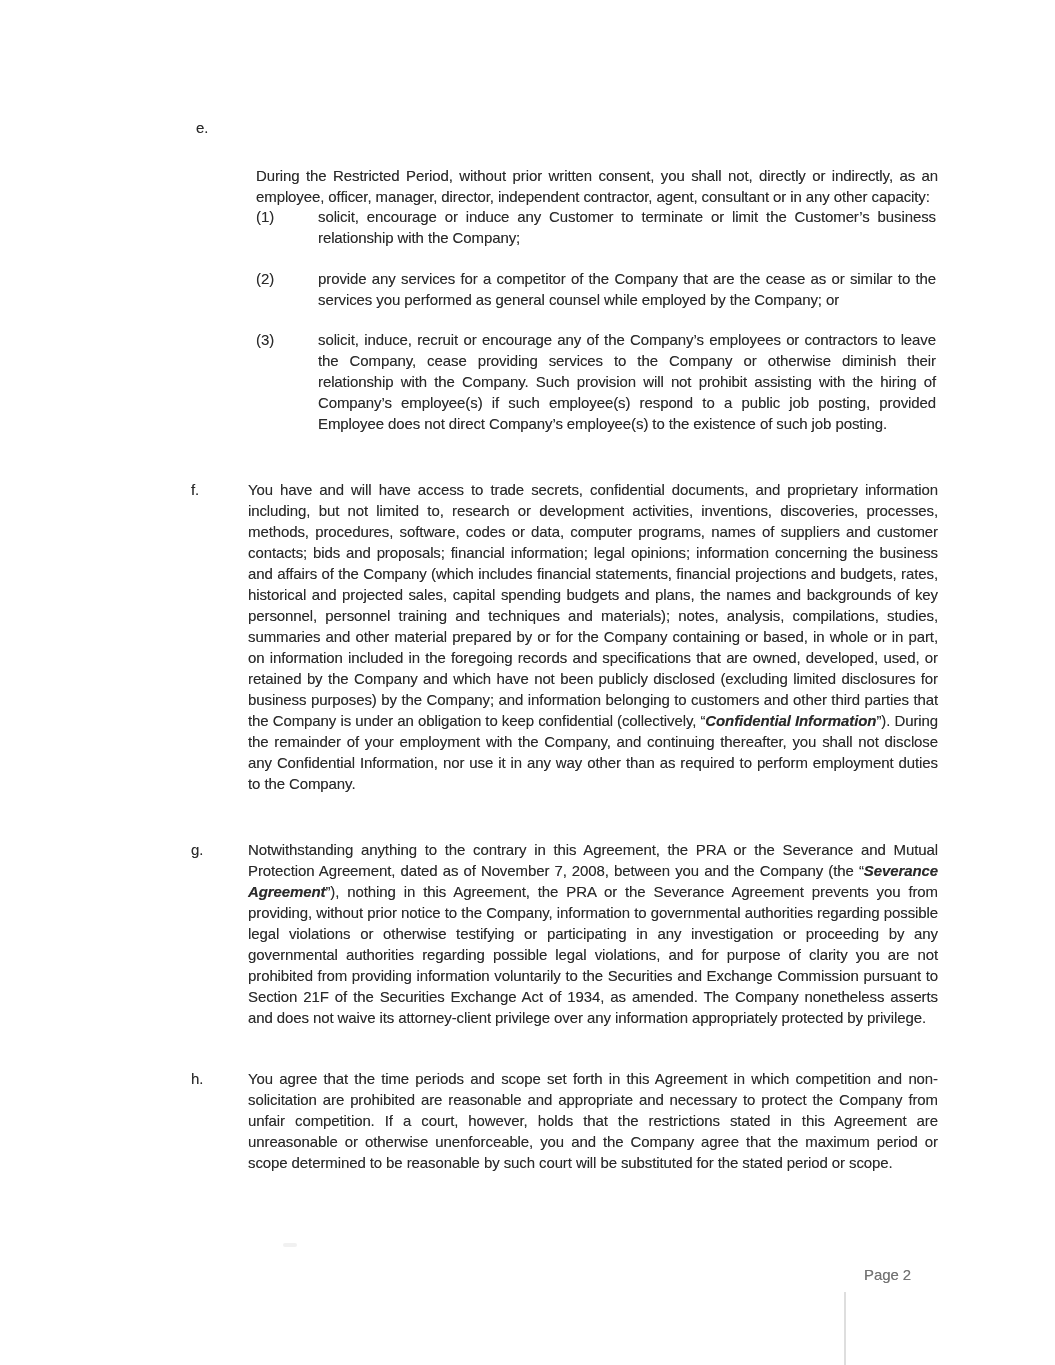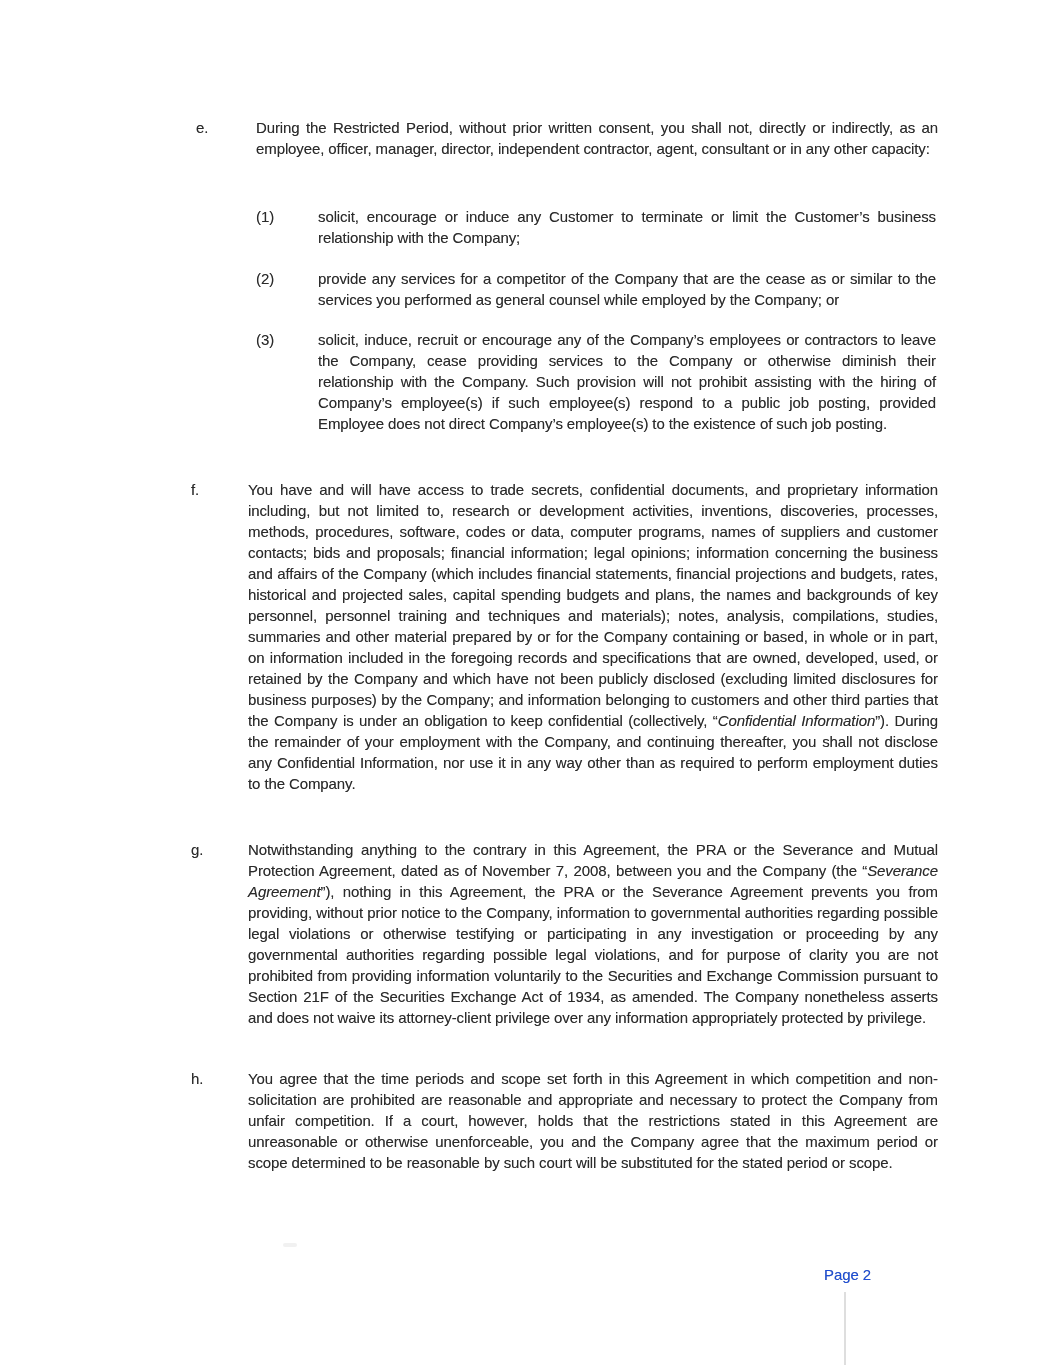--- a/index.html
+++ b/index.html
@@ -25,44 +25,44 @@
   }
 
   .lbl { flex: 0 0 auto; }
 
   .txt {
     margin: 0;
     text-align: justify;
     text-justify: inter-word;
   }
 
-  .bi { font-weight: 400; font-style: italic; }
+  .bi { font-weight: 700; font-style: italic; }
 
   
   .pos-e  { left: 196px; top: 117px;  }
   .pos-e  .lbl { width: 60px; }
-  .pos-e  .txt { width: 682px; }
+  .pos-e  .txt { width: 682px; margin-top: 48px; }
 
   .pos-e1 { left: 256px; top: 206px; }
   .pos-e2 { left: 256px; top: 268px; }
   .pos-e3 { left: 256px; top: 329px; }
   .pos-e1 .lbl, .pos-e2 .lbl, .pos-e3 .lbl { width: 62px; }
   .pos-e1 .txt, .pos-e2 .txt, .pos-e3 .txt { width: 618px; }
 
   .pos-f  { left: 191px; top: 479px;  }
   .pos-g  { left: 191px; top: 839px;  }
   .pos-h  { left: 191px; top: 1068px; }
   .pos-f .lbl, .pos-g .lbl, .pos-h .lbl { width: 57px; }
   .pos-f .txt, .pos-g .txt, .pos-h .txt { width: 690px; }
 
   .pagenum {
     position: absolute;
-    left: 824px;
+    left: 864px;
     top: 1264px;
-    color: #1d4ed8;
+    color: #737373;
   }
 
   
   .artifact-line {
     position: absolute;
     left: 844px;
     top: 1292px;
     width: 2px;
     height: 73px;
     background: #dedede;

